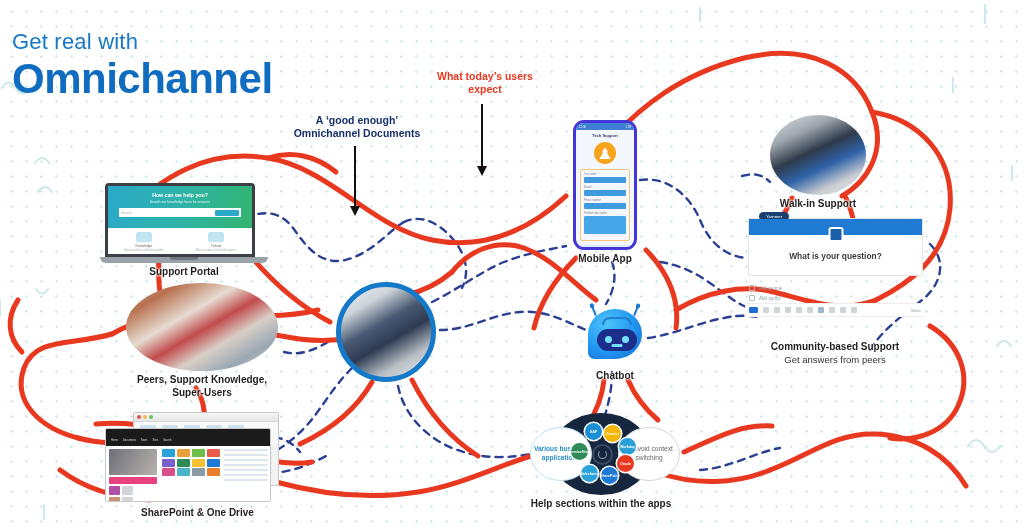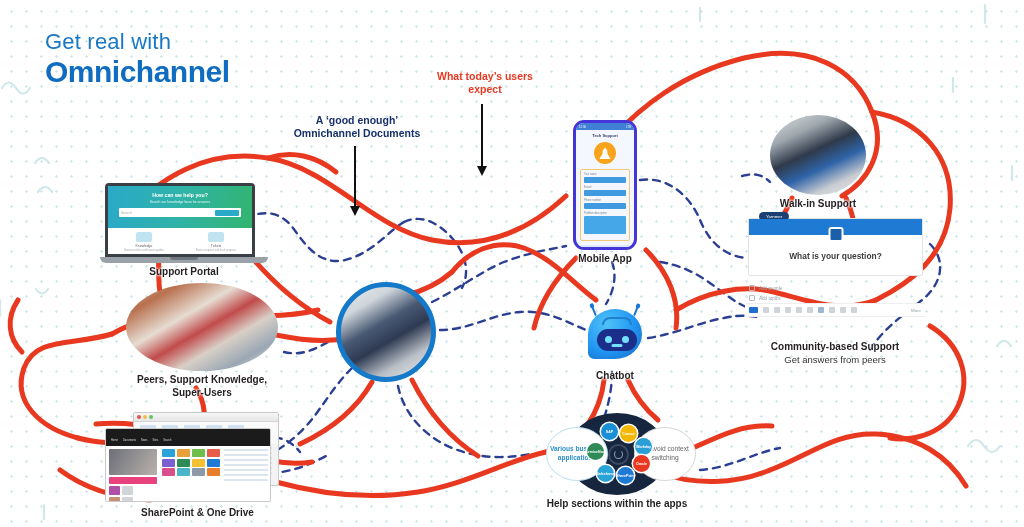--- a/index.html
+++ b/index.html
@@ -14,27 +14,27 @@
   #stage {
     position: relative;
     width: 1024px; height: 527px;
     background-color: #ffffff;
     background-image: radial-gradient(circle, #cfe8ea 1.1px, transparent 1.2px);
     background-size: 15px 15px;
     background-position: 4px 4px;
     overflow: hidden;
   }
   
-  #title-block { position: absolute; left: 45px; top: 30px; z-index: 40; }
+  #title-block { position: absolute; left: 12px; top: 30px; z-index: 40; }
   #title-line1 {
     font-size: 22px; color: #1878c4; font-weight: 400;
     letter-spacing: .2px; line-height: 1.1;
   }
   #title-line2 {
-    font-size: 30px; color: #0f6cc0; font-weight: 700;
+    font-size: 42px; color: #0f6cc0; font-weight: 700;
     letter-spacing: -.5px; line-height: 1.08; margin-top: 2px;
   }
   
   svg.layer { position: absolute; left: 0; top: 0; width: 1024px; height: 527px; }
   #red-layer  { z-index: 12; pointer-events: none; }
   #blue-layer { z-index: 10; pointer-events: none; }
   #deco-layer { z-index: 2;  pointer-events: none; }
   #anno-layer { z-index: 30; pointer-events: none; }
 
   
@@ -178,21 +178,21 @@
     width: 11px; height: 2.5px; background: #74e0ff; border-radius: 2px; }
   .bot-ant { position: absolute; top: 1px; width: 1.6px; height: 10px; background: #1976d2; }
   .bot-ant.l { left: 7px; transform: rotate(-22deg); }
   .bot-ant.r { right: 7px; transform: rotate(22deg); }
   .bot-ant::after { content:""; position: absolute; top: -3px; left: -1.4px;
     width: 4.5px; height: 4.5px; background: #1976d2; border-radius: 50%; }
   .bot-head-top { position: absolute; left: 14px; top: 8px; width: 30px; height: 8px;
     border: 2px solid #1f7fd0; border-bottom: none; border-radius: 14px 14px 0 0; }
 
   
-  #node-helpsections { left: 524px; top: 413px; width: 186px; }
+  #node-helpsections { left: 508px; top: 413px; width: 186px; }
   .hs-wrap { position: relative; width: 186px; height: 82px; }
   .hs-dark {
     position: absolute; left: 43px; top: 0; width: 100px; height: 82px;
     background: #16263f; border-radius: 50%;
   }
   .hs-left, .hs-right {
     position: absolute; top: 14px; width: 62px; height: 54px; border-radius: 50%;
     display: flex; align-items: center; justify-content: center; text-align: center;
     font-size: 6.6px; line-height: 1.3; background: #ffffff;
   }

